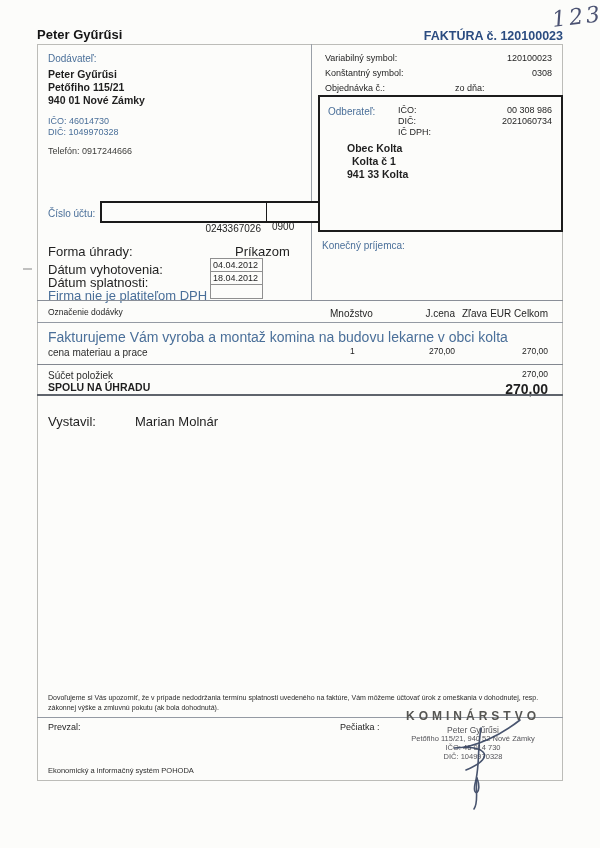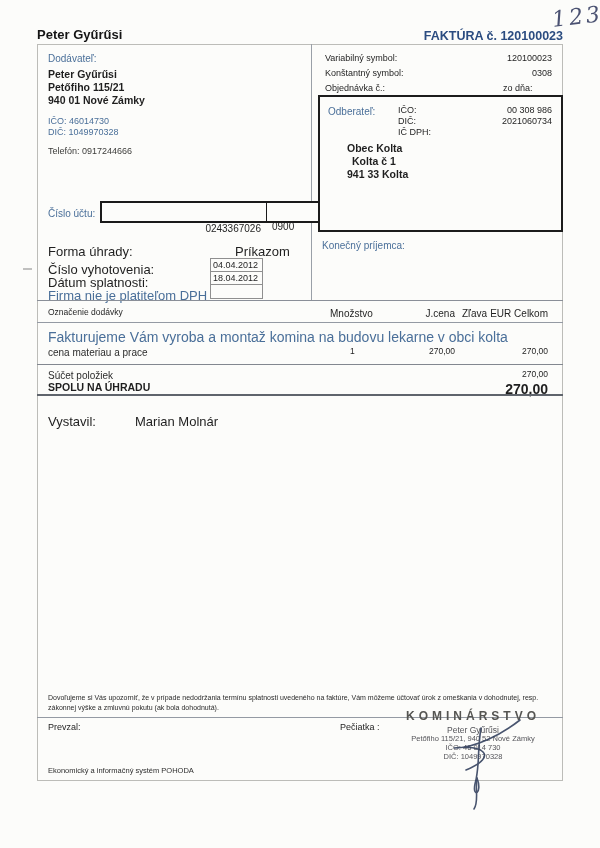--- a/index.html
+++ b/index.html
@@ -76,37 +76,37 @@
   <div class="acct-box">
     <div class="acct-num">0243367026</div>
     <div class="acct-bank">0900</div>
   </div>
 
   <div class="abs f9" style="left:325px;top:53px;">Variabilný symbol:</div>
   <div class="abs f9 right" style="right:48px;top:53px;">120100023</div>
   <div class="abs f9" style="left:325px;top:68px;">Konštantný symbol:</div>
   <div class="abs f9 right" style="right:48px;top:68px;">0308</div>
   <div class="abs f9" style="left:325px;top:83px;">Objednávka č.:</div>
-  <div class="abs f9" style="left:455px;top:83px;margin-left:48px;">zo dňa:</div>
+  <div class="abs f9" style="left:455px;top:83px;">zo dňa:</div>
 
   <div class="thick-box" style="left:318px;top:95px;width:245px;height:137px;">
     <div class="abs blue f8" style="left:8px;top:9px;">Odberateľ:</div>
     <div class="abs f9" style="left:78px;top:8px;">IČO:</div>
     <div class="abs f9 right" style="right:9px;top:8px;">00 308 986</div>
     <div class="abs f9" style="left:78px;top:19px;">DIČ:</div>
     <div class="abs f9 right" style="right:9px;top:19px;">2021060734</div>
     <div class="abs f9" style="left:78px;top:30px;">IČ DPH:</div>
     <div class="abs b f105" style="left:27px;top:45px;">Obec Kolta</div>
     <div class="abs b f105" style="left:32px;top:58px;">Kolta č 1</div>
     <div class="abs b f105" style="left:27px;top:71px;">941 33 Kolta</div>
   </div>
 
   <div class="abs f95" style="left:48px;top:244px;">Forma úhrady:</div>
   <div class="abs f95" style="left:235px;top:244px;">Príkazom</div>
-  <div class="abs f95" style="left:48px;top:262px;">Číslo vyhotovenia:</div>
+  <div class="abs f95" style="left:48px;top:262px;">Dátum vyhotovenia:</div>
   <div class="abs f95" style="left:48px;top:275px;">Dátum splatnosti:</div>
   <div class="abs blue f95" style="left:48px;top:288px;">Firma nie je platiteľom DPH</div>
   <div class="dates-stack">
     <div class="date-cell">04.04.2012</div>
     <div class="date-cell">18.04.2012</div>
     <div class="date-cell"></div>
   </div>
   <div class="abs blue f8" style="left:322px;top:240px;">Konečný príjemca:</div>
 
   <div class="line" style="left:37px;top:300px;width:526px;background:#8a8f98;"></div>

